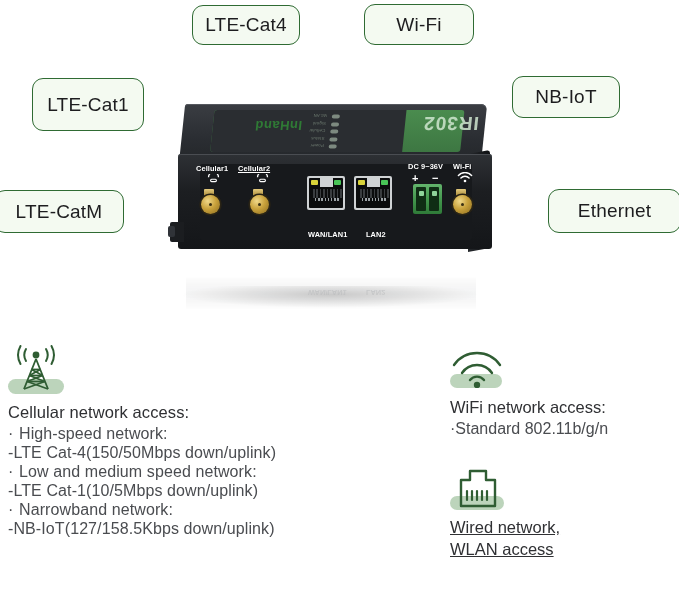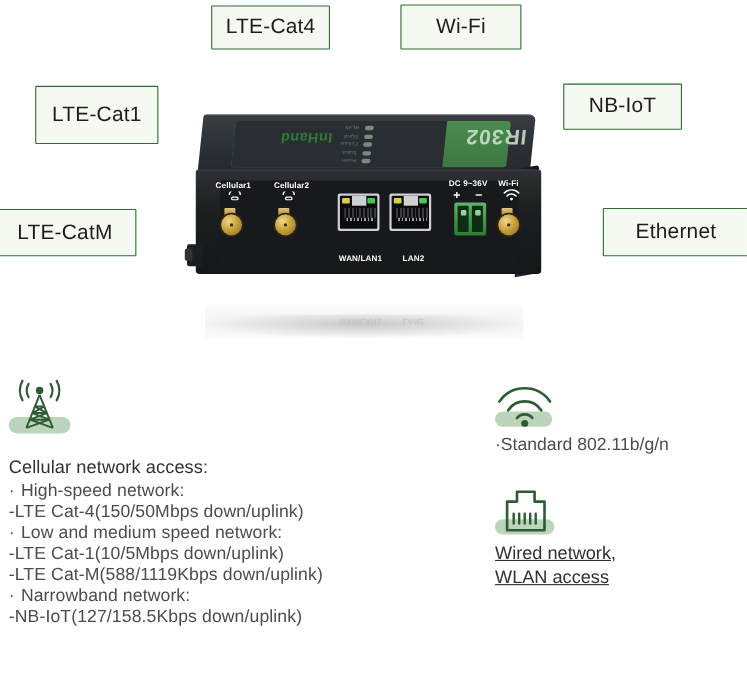--- a/index.html
+++ b/index.html
@@ -11,21 +11,21 @@
     position:relative;
   }
   .stage{position:absolute;left:0;top:0;width:679px;height:614px;}
 
   
   .pill{
     position:absolute;
     box-sizing:border-box;
     background:#f4faf1;
     border:1.4px solid #2f6b33;
-    border-radius:1px;
+    border-radius:11px;
     display:flex;align-items:center;justify-content:center;
     color:#1d1d1f;
     font-size:19px;
     letter-spacing:.2px;
     white-space:nowrap;
   }
 
   
   .device{position:absolute;left:168px;top:104px;width:330px;height:190px;}
 
@@ -167,21 +167,21 @@
   .col-right{position:absolute;left:450px;top:8px;width:225px;}
 
   .ico-wrap{position:relative;height:52px;}
   .ico-base{
     position:absolute;left:0;bottom:6px;width:56px;height:15px;
     background:#bcd4bb;border-radius:8px;
   }
   .ico-svg{position:absolute;left:0;bottom:5px;}
 
   .head{
-    font-size:16.5px;color:#2f3033;margin:16px 0 3px 0;
+    font-size:16.5px;color:#2f3033;margin:3px 0 3px 0;
     letter-spacing:.1px;
   }
   .bullet{
     font-size:16px;color:#4a4c50;margin:0 0 1px 0;
     letter-spacing:.1px;white-space:nowrap;
   }
   .bullet .dot{display:inline-block;width:11px;color:#4a4c50;}
   .sub{
     font-size:16px;color:#4a4c50;margin:0 0 1px 0;
     letter-spacing:.1px;white-space:nowrap;
@@ -254,21 +254,21 @@
 
     <div class="dev-side"></div>
 
     <div class="dev-body">
       <div class="dev-face"></div>
     </div>
     <div class="dev-ear"></div>
     <div class="dev-ear2"></div>
 
     <div class="port-label" style="left:28px;top:60px;text-align:center;">Cellular1</div>
-    <div class="port-label" style="left:81px;top:60px;">Cellular2</div>
+    <div class="port-label" style="left:70px;top:60px;text-decoration:underline;">Cellular2</div>
     <div class="port-label" style="left:140px;top:126px;">WAN/LAN1</div>
     <div class="port-label" style="left:198px;top:126px;">LAN2</div>
     <div class="port-label" style="left:240px;top:58px;">DC 9~36V</div>
     <div class="port-label" style="left:244px;top:68px;font-size:11px;">+</div>
     <div class="port-label" style="left:264px;top:68px;font-size:11px;">−</div>
     <div class="port-label" style="left:285px;top:58px;">Wi-Fi</div>
 
     <svg class="ant-ico" style="left:39px;top:70px;" viewBox="0 0 13 9">
       <path d="M1.5 3.2a5 5 0 0 1 10 0" fill="none" stroke="#fff" stroke-width="1.3"></path>
       <rect x="3.6" y="5.2" width="5.8" height="2.4" rx="1" fill="none" stroke="#fff" stroke-width="1.1"></rect>
@@ -353,41 +353,41 @@
 
       <div class="bullet">
         <span class="dot">·</span><span>High-speed network:</span>
       </div>
       <div class="sub">-LTE Cat-4(150/50Mbps down/uplink)</div>
 
       <div class="bullet">
         <span class="dot">·</span><span>Low and medium speed network:</span>
       </div>
       <div class="sub">-LTE Cat-1(10/5Mbps down/uplink)</div>
-      <div class="sub">-LTE Cat-M(588/1119Kbps down/uplink)</div>
 
       <div class="bullet">
         <span class="dot">·</span><span>Narrowband network:</span>
       </div>
       <div class="sub">-NB-IoT(127/158.5Kbps down/uplink)</div>
     </div>
 
     <div class="col-right">
       <div class="ico-wrap" style="height:48px;">
         <div class="ico-base" style="width:52px;height:14px;bottom:8px;"></div>
         <svg class="ico-svg" style="bottom:8px;" width="54" height="40" viewBox="0 0 54 40">
           <g stroke="#2f5d33" fill="none" stroke-width="2.4" stroke-linecap="round">
             <path d="M4 17 A28 28 0 0 1 50 17"></path>
             <path d="M12 25 A18 18 0 0 1 42 25"></path>
             <path d="M20 32 A9 9 0 0 1 34 32"></path>
           </g>
           <circle cx="27" cy="37" r="3.2" fill="#2f5d33"></circle>
         </svg>
       </div>
 
+      <div class="r-head">WiFi network access:</div>
       <div class="r-bullet">
         <span class="dot">·</span><span>Standard 802.11b/g/n</span>
       </div>
 
       <div class="ico-wrap" style="height:56px;margin-top:22px;">
         <div class="ico-base" style="width:54px;height:14px;bottom:6px;"></div>
         <svg class="ico-svg" style="bottom:6px;" width="56" height="44" viewBox="0 0 56 44">
           <path d="M11 40 L11 14 L20 14 L20 5 L36 5 L36 14 L45 14 L45 40 Z" fill="none" stroke="#2f5d33" stroke-width="2.4" stroke-linejoin="round"></path>
           <g stroke="#2f5d33" stroke-width="2.2" stroke-linecap="round">
             <path d="M17 25 L17 34"></path>

